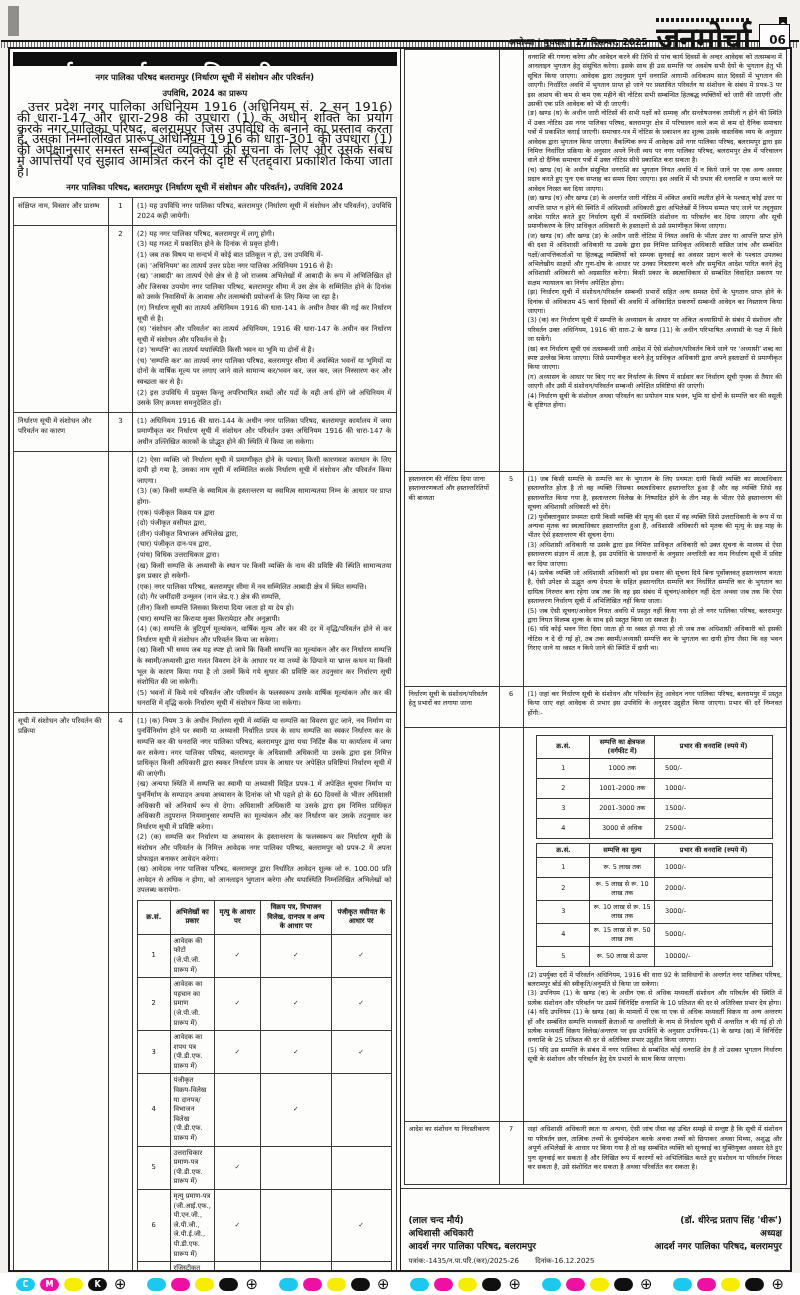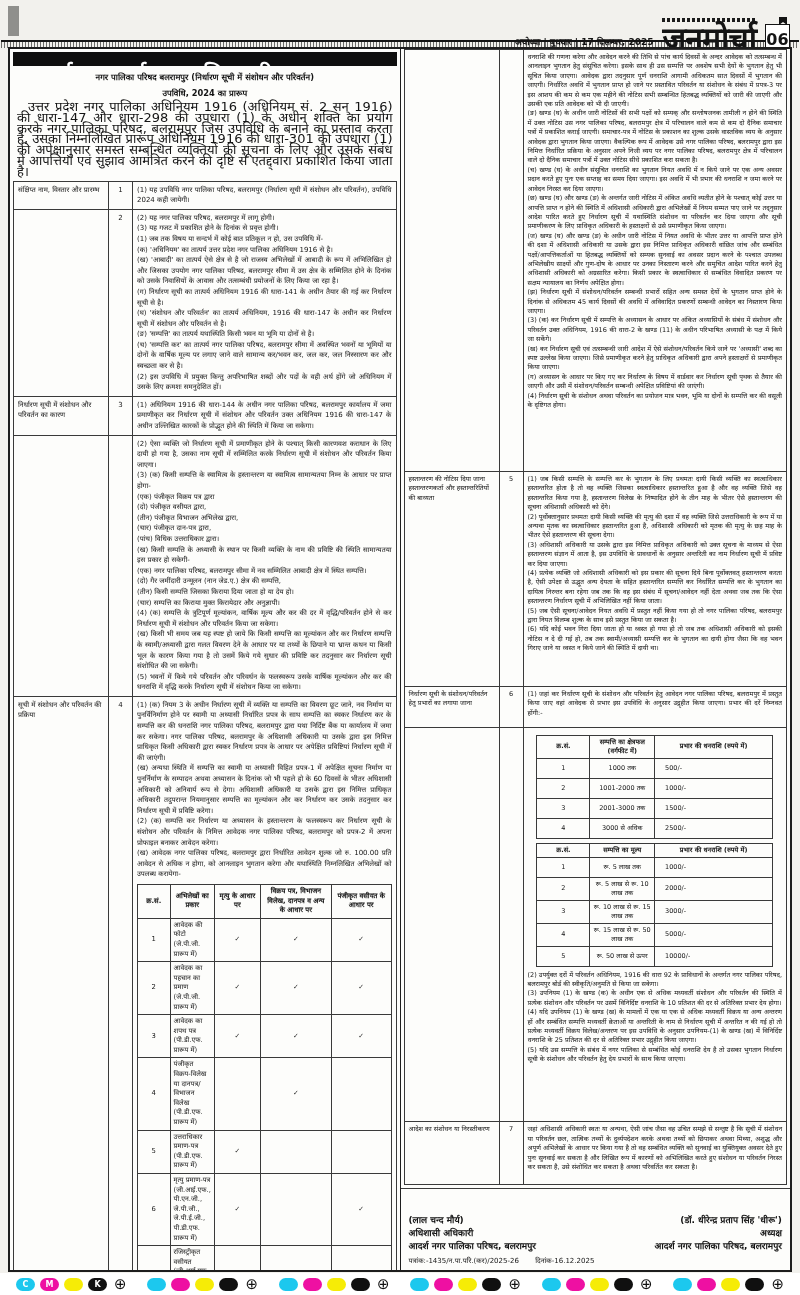--- a/index.html
+++ b/index.html
@@ -8,21 +8,21 @@
   
   .masthead{position:relative;height:40px;}
   .corner-bar{position:absolute;left:8px;top:6px;width:11px;height:30px;background:#8f8f8c;}
   .mast-right{position:absolute;right:10px;top:18px;display:flex;align-items:flex-end;gap:9px;}
   .dateline{font-size:9px;font-weight:bold;padding-bottom:7px;white-space:nowrap;}
   .logo-block{display:flex;flex-direction:column;}
   .tagline-strip{height:4px;margin-bottom:1px;
     background:repeating-linear-gradient(90deg,#1c1c1c 0 3px,transparent 3px 5px);}
   .logo{font-size:32px;font-weight:800;line-height:1;letter-spacing:-1px;}
   .pageno{position:relative;width:23px;height:29px;border:1px solid #141414;background:#fff;
-    display:flex;align-items:center;justify-content:center;font-size:16px;font-weight:bold;}
+    display:flex;align-items:center;justify-content:center;font-size:12px;font-weight:bold;padding-left:6px;}
   .pageno .flag{position:absolute;top:-8px;right:2px;width:8px;height:8px;background:#141414;
     clip-path:polygon(0 0,100% 0,100% 100%,50% 62%,0 100%);}
   .hatch{height:6px;margin:0 1px;border-top:2px solid #141414;
     background:repeating-linear-gradient(90deg,#6d6d6a 0 1px,transparent 1px 3px);}
   
   .notice{position:absolute;left:8px;right:8px;top:47px;bottom:23px;background:#fdfdfb;
     border:2px solid #1d1d1d;display:flex;overflow:hidden;}
   .col{width:50%;overflow:hidden;display:flex;flex-direction:column;}
   .col-left{border-right:1.5px solid #1d1d1d;}
   
@@ -90,20 +90,21 @@
 </header>
 <div class="hatch"></div>
 
 <div class="notice">
 
   <div class="col col-left">
     <div class="banner">कार्यालय आदर्श नगर पालिका परिषद, बलरामपुर</div>
     <div class="subhead">नगर पालिका परिषद बलरामपुर (निर्धारण सूची में संशोधन और परिवर्तन)</div>
     <div class="subhead">उपविधि, 2024 का प्रारूप</div>
     <p class="para">उत्तर प्रदेश नगर पालिका अधिनियम 1916 (अधिनियम सं. 2 सन् 1916) की धारा-147 और धारा-298 की उपधारा (1) के अधीन शक्ति का प्रयोग करके नगर पालिका परिषद, बलरामपुर जिस उपविधि के बनाने का प्रस्ताव करता है, उसका निम्नलिखित प्रारूप अधिनियम 1916 की धारा-301 की उपधारा (1) की अपेक्षानुसार समस्त सम्बन्धित व्यक्तियों की सूचना के लिए और उसके संबंध में आपत्तियां एवं सुझाव आमंत्रित करने की दृष्टि से एतद्द्वारा प्रकाशित किया जाता है।</p>
+    <div class="subhead">नगर पालिका परिषद, बलरामपुर (निर्धारण सूची में संशोधन और परिवर्तन), उपविधि 2024</div>
     <table class="main-table">
       <tbody>
         <tr>
           <td class="lab">संक्षिप्त नाम, विस्तार और प्रारम्भ</td>
           <td class="num">1</td>
           <td class="cont prelines">(1) यह उपविधि नगर पालिका परिषद, बलरामपुर (निर्धारण सूची में संशोधन और परिवर्तन), उपविधि 2024 कही जायेगी।</td>
         </tr>
         <tr>
           <td class="lab"></td>
           <td class="num">2</td>

